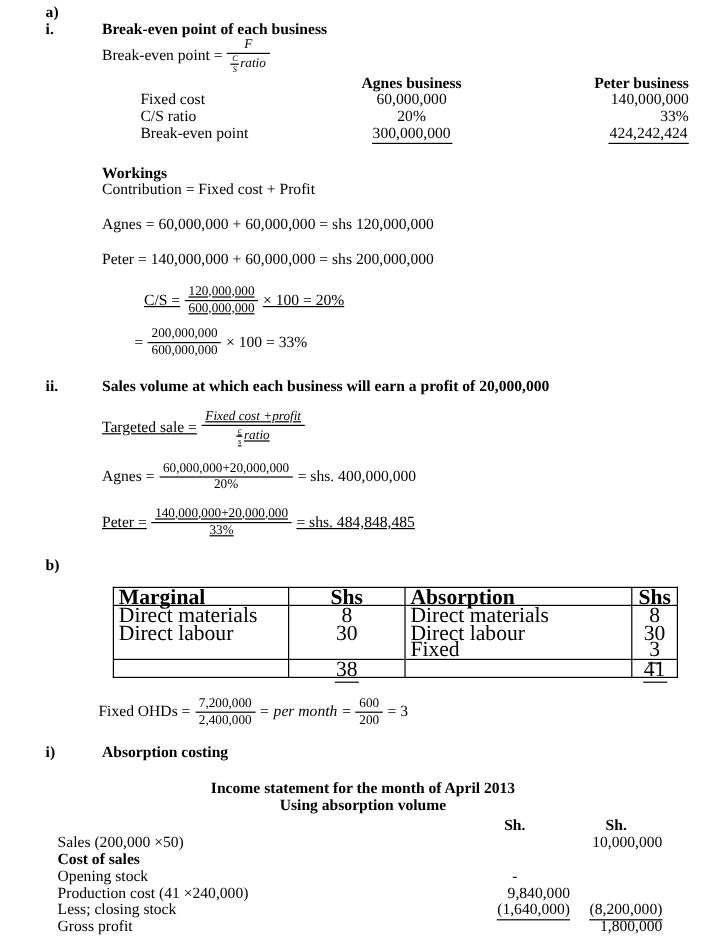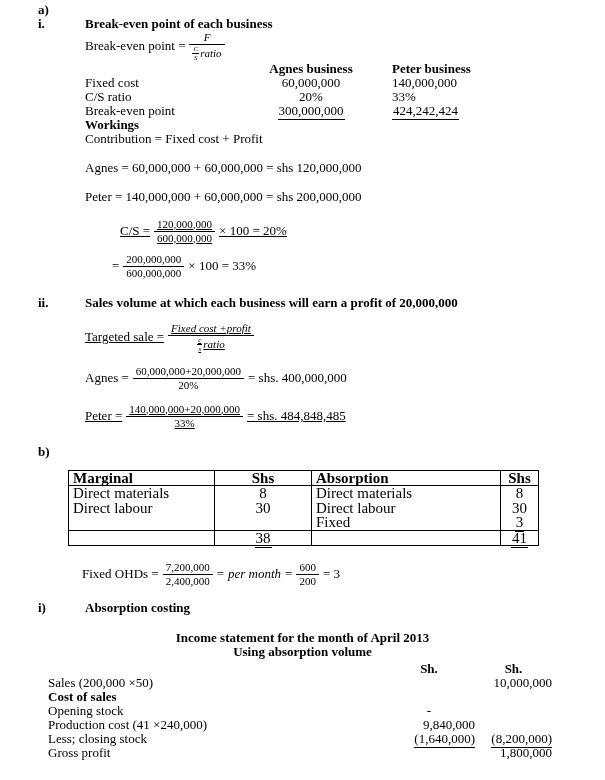--- a/index.html
+++ b/index.html
@@ -9,21 +9,21 @@
 
   .lh { height:14px; line-height:14px; }
   .pl38 { padding-left:38px; }
   .ml82 { margin-left:82px; }
   .ml85 { margin-left:85px; }
   .ml112 { margin-left:112px; }
   .ml120 { margin-left:120px;text-decoration:underline; }
   .mt1 { margin-top:1px; } .mt3 { margin-top:3px; } .mt9 { margin-top:9px; }
   .mt11 { margin-top:11px; } .mt12 { margin-top:12px;text-decoration:underline; } .mt13 { margin-top:13px; }
   .mt14 { margin-top:14px; } .mt15 { margin-top:15px; } .mt16 { margin-top:16px; }
-  .mt17 { margin-top:17px; } .mt19 { }
+  .mt17 { margin-top:17px; } .mt19 { margin-top:19px; }
   .bold { font-weight:bold; }
   .it { font-style:italic; }
   .center { text-align:center; }
   .numlab { display:inline-block; width:47px; }
 
   
   .frow { display:flex; align-items:center; }
   .h30 { height:30px; } .h26 { height:26px; }
   .frac { display:inline-flex; flex-direction:column; text-align:center;
           font-size:11px; line-height:13px; margin:0 4px; }
@@ -32,28 +32,28 @@
   .denflex { display:flex; align-items:center; justify-content:center; }
   .sfrac { display:inline-flex; flex-direction:column; text-align:center;
            font-size:7px; line-height:8px; margin-right:1px; }
   .sfrac .sn { border-bottom:1px solid #000; padding:0 1px; }
 
   
   .ulv  { border-bottom:1.5px solid #000; padding:0 1px 1px; }
   .ulv1 { border-bottom:1px solid #000; padding-bottom:1px; }
 
   
-  .brow { display:flex; margin-left:85px; height:14px; line-height:14px;font-family:Liberation Serif, serif; }
+  .brow { display:flex; margin-left:117px; height:14px; line-height:14px;font-family:Liberation Serif, serif; }
   .bl  { width:151px; }
   .bc1 { width:150px; text-align:center; }
   .bgap { width:6px; }
-  .bc2 { width:150px; text-align:left; }
-
-  
-  .ctab { border-collapse:collapse; margin-left:68px; width:470px; font-size:15px; table-layout:fixed;font-family:Liberation Serif, serif; }
+  .bc2 { width:150px; text-align:right; }
+
+  
+  .ctab { border-collapse:collapse; margin-left:94px; width:470px; font-size:18px; table-layout:fixed;font-family:Liberation Serif, serif; }
   .ctab th, .ctab td { height:15px; line-height:13px; padding:0 4px;
         border-left:1px solid #000; border-right:1px solid #000; text-align:left; font-weight:normal; }
   .ctab .val { text-align:center; padding:0 1px; }
   .ctab tr.h th { border-top:1px solid #000; border-bottom:1px solid #000; font-weight:bold; }
   .ctab tr.tot td { border-top:1px solid #000; border-bottom:1px solid #000; }
 
   
   .irow { display:flex; padding-left:48px; height:14px; line-height:14px; }
   .ilbl { width:335px; }
   .ic1 { width:92px; text-align:right; }

